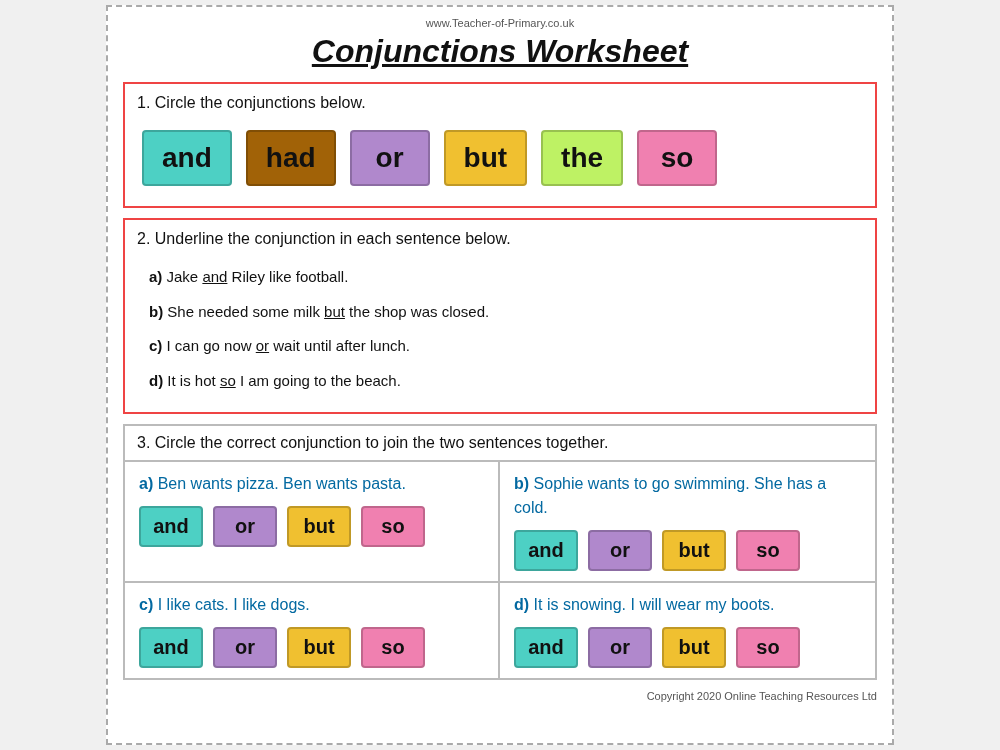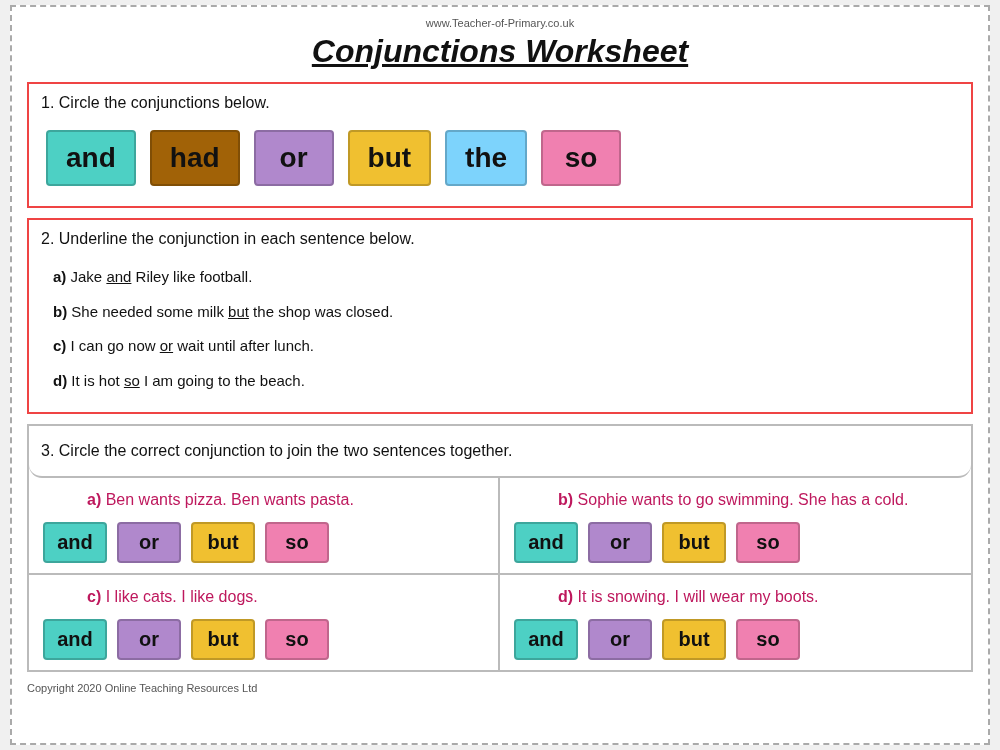--- a/index.html
+++ b/index.html
@@ -5,21 +5,21 @@
     * { box-sizing: border-box; margin: 0; padding: 0; }
     body {
       background: #f0f0f0;
       font-family: Arial, sans-serif;
       display: flex;
       justify-content: center;
       align-items: center;
       min-height: 100vh;
     }
     .page {
-      width: 980px;
+      width: 788px;
       min-height: 740px;
       background: white;
       border: 2px dashed #aaa;
       padding: 10px 15px 10px 15px;
       position: relative;
     }
     .website {
       text-align: center;
       font-size: 11px;
       color: #555;
@@ -65,88 +65,86 @@
       border: 2px solid rgba(0,0,0,0.2);
       border-radius: 4px;
       color: #111;
     }
     .color-teal { background: #4dd0c4; }
     .color-salmon { background: #a16207; }
     .color-green { background: #7ec850; }
     .color-purple { background: #b088cc; }
     .color-yellow { background: #f0c030; }
     .color-orange { background: #f0a830; }
-    .color-lime { background: #7dd3fc; }
+    .color-lime { background: #bef264; }
     .color-pink { background: #f080b0; }
 
     .sentences {
       padding: 4px 0;
     }
     .sentence-item {
       font-size: 15px;
       padding: 6px 12px;
       color: #111;
       line-height: 1.5;
     }
     .underline { text-decoration: underline; }
 
     .section3 {
       border: 2px solid #bbb;
       margin-bottom: 10px;
     }
     .section3-header {
       font-size: 16px;
       font-weight: normal;
-      padding: 16px 12px;
+      padding: 8px 12px;
       color: #111;
       border-bottom: 2px solid #bbb;
-      border-radius: 13px;
     }
     .section3-grid {
       display: grid;
       grid-template-columns: 1fr 1fr;
     }
     .section3-cell {
       padding: 10px 14px;
       border-bottom: 2px solid #bbb;
     }
     .section3-cell:nth-child(odd) {
       border-right: 2px solid #bbb;
     }
     .section3-cell:last-child,
     .section3-cell:nth-last-child(2) {
       border-bottom: none;
     }
     .cell-text {
       font-size: 16px;
-      color: #be185d;
+      color: #0369a1;
       margin-bottom: 10px;
       line-height: 1.5;
-      margin-left: 44px;
     }
     .small-word-boxes {
       display: flex;
       gap: 10px;
       align-items: center;
       flex-wrap: wrap;
     }
     .word-box-sm {
       display: inline-flex;
       align-items: center;
       justify-content: center;
       min-width: 64px;
       padding: 7px 12px;
       font-size: 20px;
       font-weight: bold;
       border: 2px solid rgba(0,0,0,0.2);
       border-radius: 4px;
       color: #111;
     }
     .copyright {
-      text-align: left;
+      text-align: right;
       font-size: 11px;
       color: #555;
       margin-top: 6px;
     }
   </style>
 </head>
 <body>
 
 <div class="page">
 

